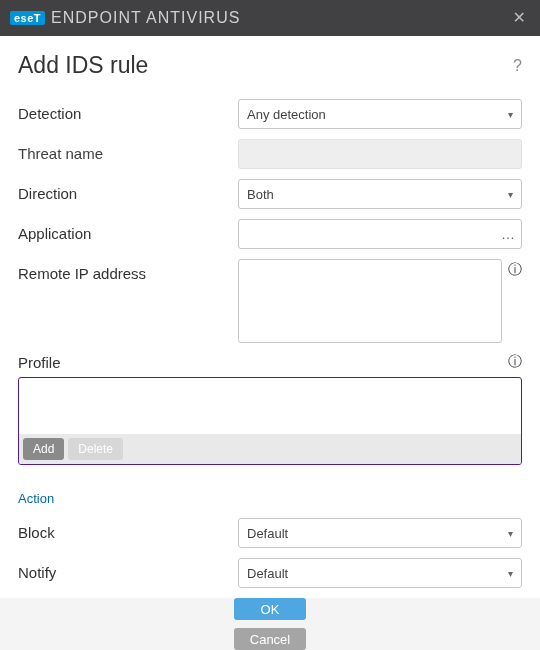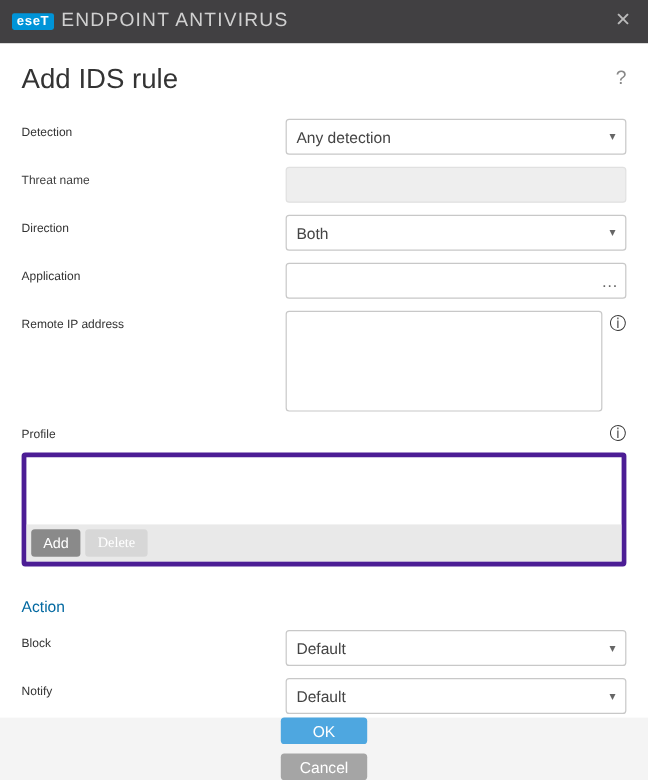--- a/index.html
+++ b/index.html
@@ -68,21 +68,21 @@
   }
   .form-row {
     display: flex;
     align-items: flex-start;
     margin-bottom: 10px;
     min-height: 30px;
   }
   .form-label {
     width: 220px;
     padding-top: 6px;
-    font-size: 10px;
+    font-size: 15px;
     color: #333;
   }
   .form-label.disabled {
     color: #404040;
   }
   .form-control-wrap {
     flex: 1;
     position: relative;
     display: flex;
     align-items: flex-start;
@@ -157,21 +157,21 @@
     display: flex;
     align-items: center;
     margin-bottom: 6px;
   }
   .profile-header .form-label {
     width: auto;
     flex: 1;
     padding-top: 0;
   }
   .profile-box {
-    border: 4px solid #4c1d95;
+    border: 1px solid #4c1d95;
     border-radius: 3px;
     background: #fff;
     overflow: hidden;
   }
   .profile-list {
     height: 56px;
     padding: 4px;
   }
   .profile-buttons {
     background: #e9e9e9;
@@ -186,21 +186,20 @@
     font-size: 12px;
     cursor: pointer;
   }
   .small-btn.add {
     background: #8a8a8a;
     color: #fff;
   }
   .small-btn.delete {
     background: #d7d7d7;
     color: #fff;
-    font-family: Liberation Serif, serif;
   }
   .section-heading {
     font-weight: normal;
     font-size: 13px;
     color: #0369a1;
     margin-top: 26px;
     margin-bottom: 12px;
   }
   .footer {
     position: absolute;

